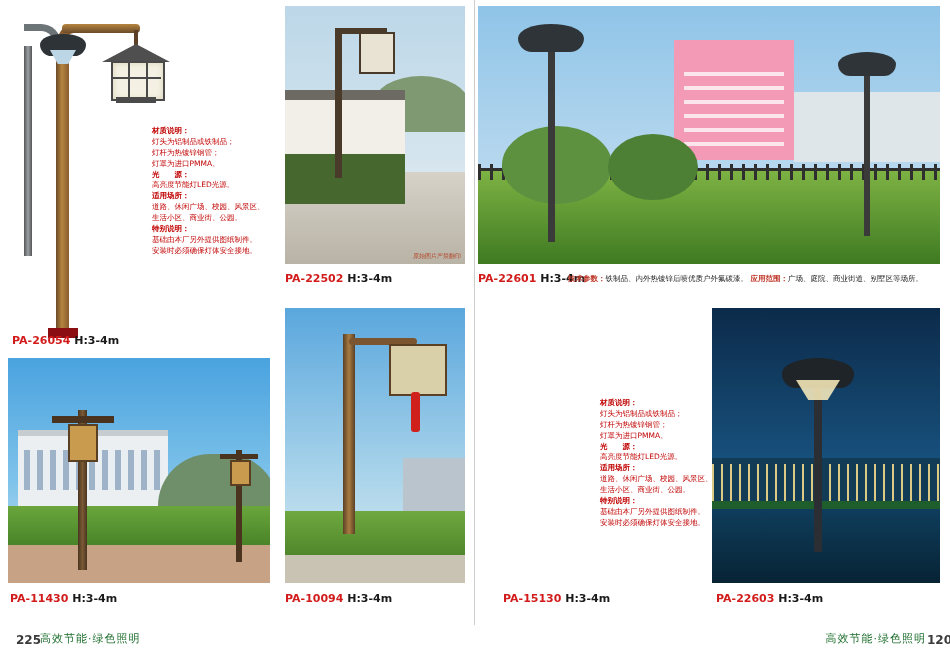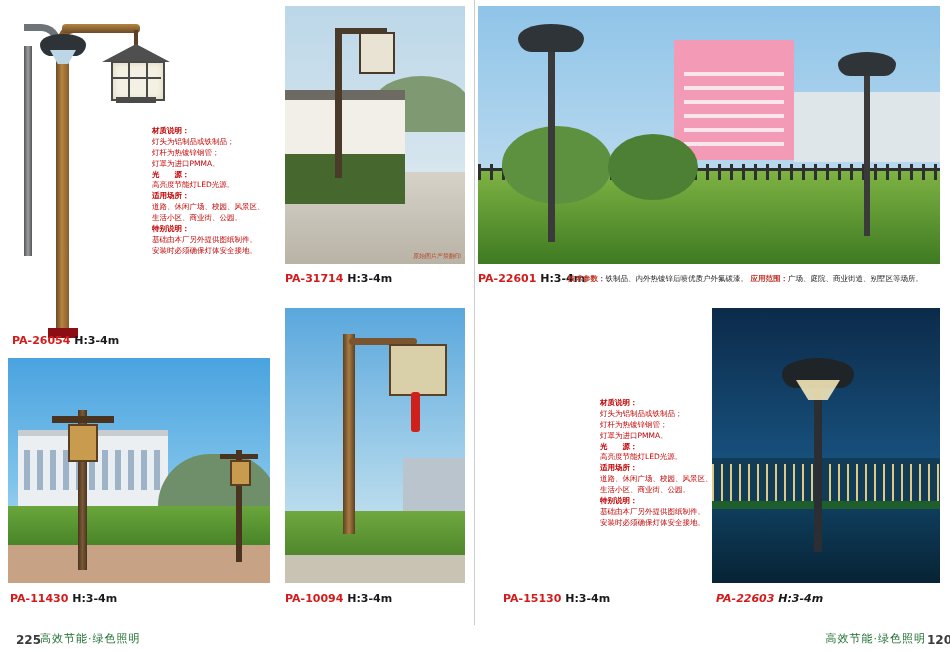--- a/index.html
+++ b/index.html
@@ -182,21 +182,21 @@
     <div class="mount"></div>
     <div class="wall"></div>
     <div class="road"></div>
     <div class="green"></div>
     <div class="pole"></div>
     <div class="arm"></div>
     <div class="lan"></div>
     <div class="wm">原始图片严禁翻印</div>
   </div>
   <div class="caption" style="left:285px;top:272px;">
-    <span class="mdl">PA-31714</span>
+    <span class="mdl">PA-22502</span>
     <span class="hh">H:3-4m</span>
   </div>
 
   <div class="photo" id="p3">
     <div class="sky"></div>
     <div class="bldg"></div>
     <div class="hill"></div>
     <div class="grass"></div>
     <div class="road"></div>
     <div class="pole"></div>
@@ -279,21 +279,21 @@
   <div class="photo" id="p7">
     <div class="sky"></div>
     <div class="city"></div>
     <div class="lights"></div>
     <div class="grass"></div>
     <div class="water"></div>
     <div class="pole"></div>
     <div class="head"></div>
     <div class="glow"></div>
   </div>
-  <div class="caption" style="left:716px;top:592px;font-style:italic;">
+  <div class="caption" style="left:716px;top:592px;">
     <span class="mdl">PA-22603</span>
     <span class="hh">H:3-4m</span>
   </div>
 
   <div class="spine"></div>
   <div class="footer">
     <div class="foot-num" style="left:8px;">225</div>
     <div class="foot-txt" style="left:32px;">高效节能·绿色照明</div>
     <div class="foot-txt" style="right:32px;">高效节能·绿色照明</div>
     <div class="foot-num" style="right:6px;">120</div>

